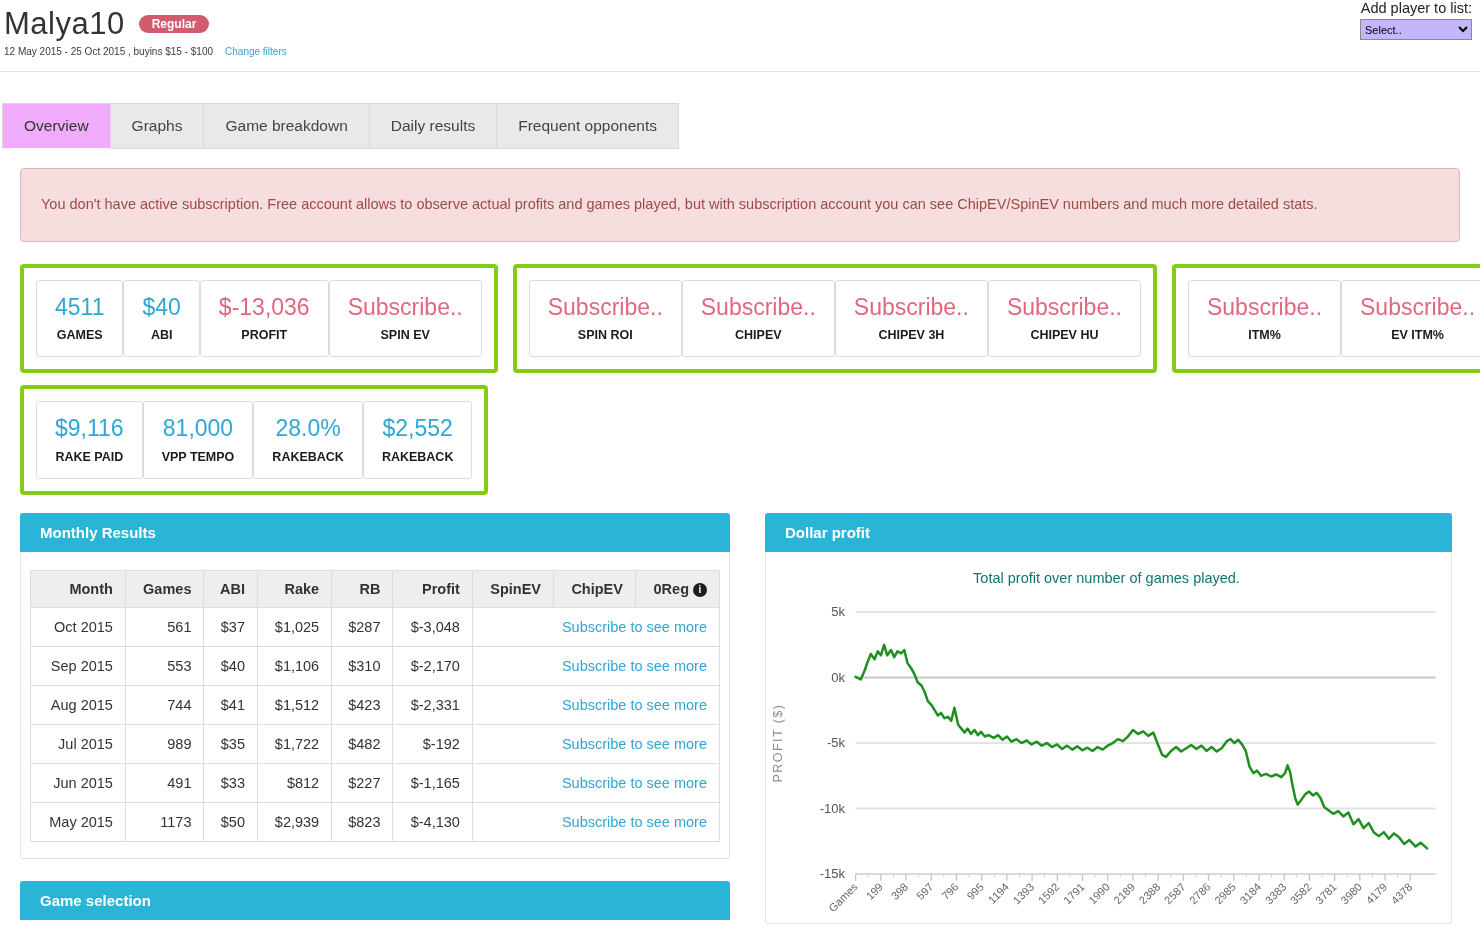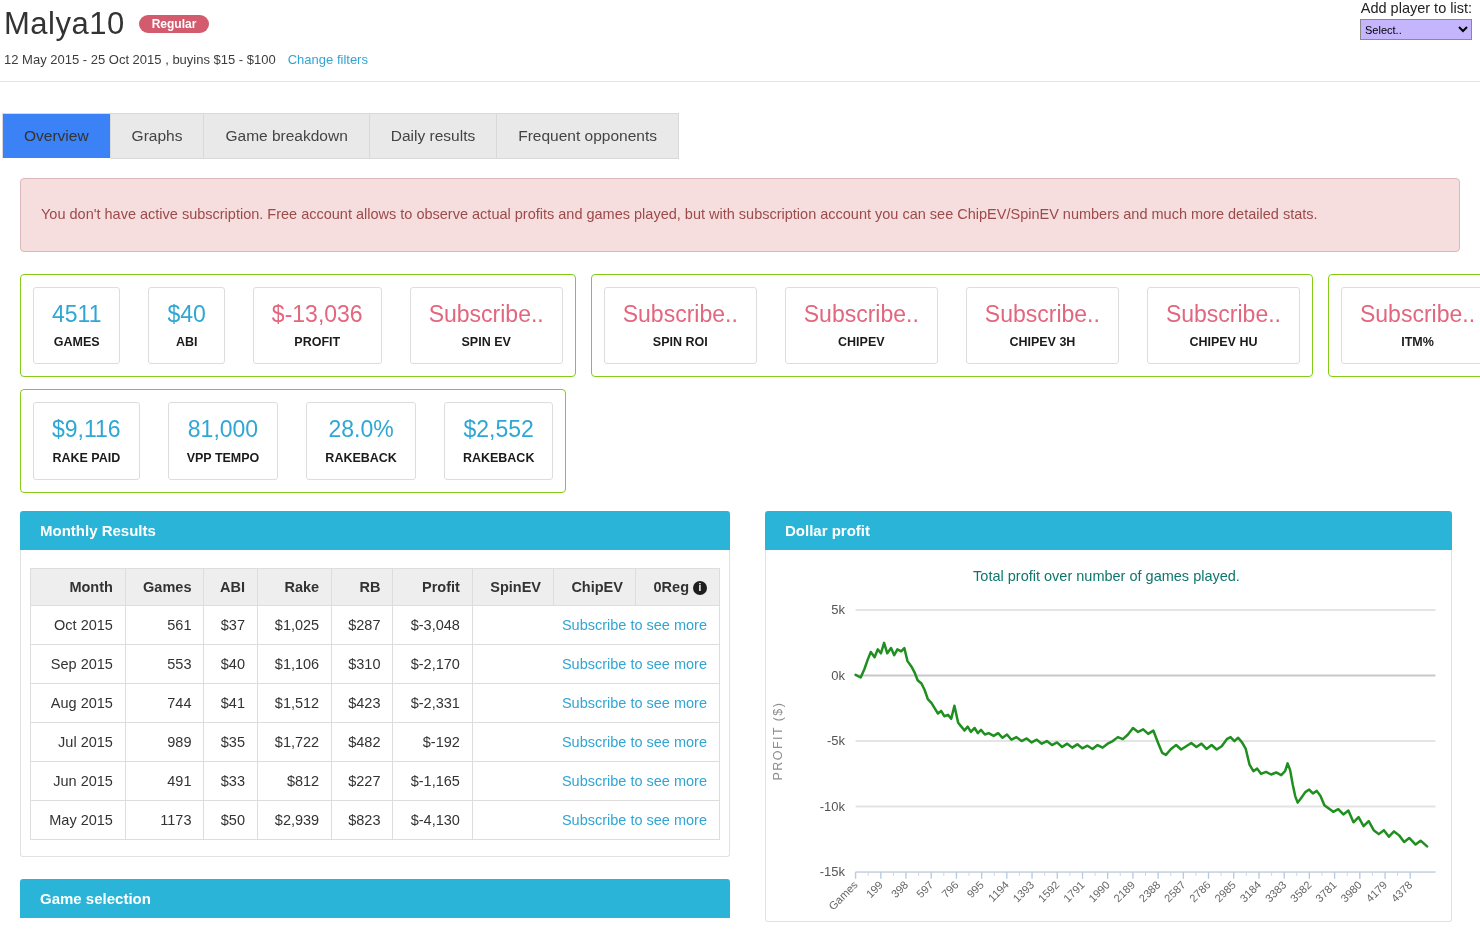--- a/index.html
+++ b/index.html
@@ -13,39 +13,39 @@
   body{
     width:1480px;height:938px;overflow:hidden;background:#fff;
     font-family:"Liberation Sans","DejaVu Sans",sans-serif;color:#333;font-size:14px;
   }
   
   .header-block{position:relative;padding:6px 10px 14px 4px;border-bottom:1px solid #e3e3e3;}
   .title-line{display:flex;align-items:center;gap:14px;}
   .player-name{font-size:31px;font-weight:400;color:#333;margin:0;letter-spacing:.5px;}
   .badge{background:var(--badge-pink);color:#fff;font-size:12px;font-weight:bold;
          padding:3px 13px;border-radius:13px;line-height:1;}
-  .date-line{margin-top:10px;font-size:13px;color:#3c3c3c;}
+  .date-line{margin-top:4px;font-size:10px;color:#3c3c3c;}
   .date-line a{color:var(--link-blue);text-decoration:none;margin-left:12px;}
   .add-player{position:absolute;top:0;right:8px;text-align:right;}
   .add-player label{font-size:14.5px;color:#222;display:block;margin-bottom:3px;}
   .add-player select{width:112px;font-size:11px;font-family:inherit;border:1px solid #8a8a8a;background:#c4b5fd;height:21px;}
   
   .tabs{display:flex;margin-top:31px;padding-left:2px;}
   .tab{padding:13px 21px;font-size:15.5px;color:#444;background:#e9e9e9;
        border:1px solid #d9d9d9;border-left-width:0;cursor:pointer;}
   .tab:first-child{border-left-width:1px;}
-  .tab.active{background:#3b82f6;border-bottom-color:#fff;color:#333;}
+  .tab.active{background:#f0abfc;border-bottom-color:#fff;color:#333;}
   
   .content{padding:19px 20px 0 20px;}
   .alert{background:var(--alert-bg);border:1px solid var(--alert-border);color:var(--alert-text);
          border-radius:4px;padding:24px 20px;font-size:14.5px;line-height:1.65;margin-bottom:22px;}
   
   .stats-row{display:flex;gap:15px;margin-bottom:4px;align-items:flex-start;}
   .stats-row + .stats-row{margin-top:12px;}
-  .stat-group{display:inline-flex;gap:28px;border:1px solid #84cc16;border-radius:4px;padding:12px;background:#fff;}
+  .stat-group{display:inline-flex;gap:0;border:4px solid #84cc16;border-radius:4px;padding:12px;background:#fff;}
   .stat-card{border:1px solid #ddd;border-radius:3px;background:#fff;text-align:center;
              padding:14px 18px;min-width:64px;}
   .stat-value{font-size:23px;line-height:1.1;white-space:nowrap;}
   .stat-value.blue{color:var(--value-blue);}
   .stat-value.rose{color:var(--rose);}
   a.stat-value{text-decoration:none;display:block;}
   .stat-label{margin-top:8px;font-size:12.5px;font-weight:bold;color:#1b1b1b;white-space:nowrap;}
   
   .panels-row{display:flex;gap:35px;margin-top:18px;padding-right:8px;}
   .col-left{width:710px;flex:none;}

